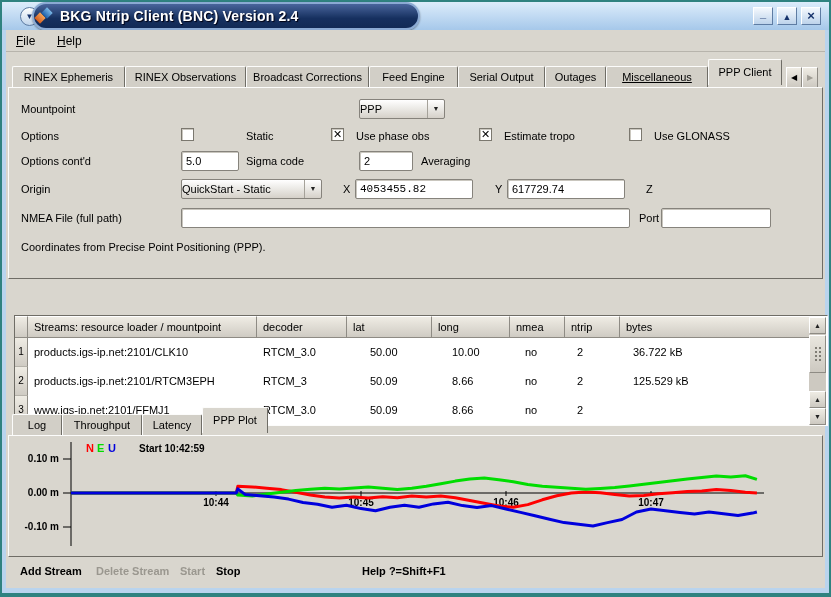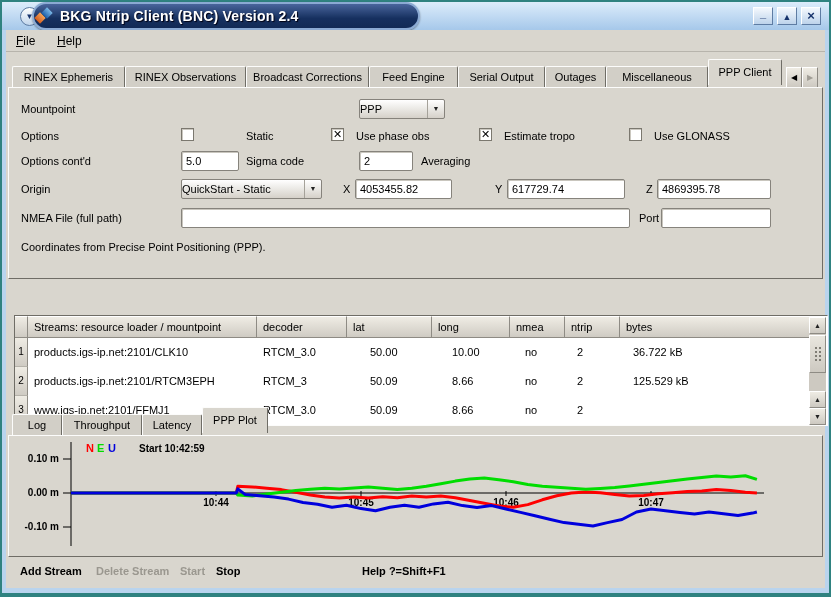--- a/index.html
+++ b/index.html
@@ -123,21 +123,21 @@
       <span class="menu-item" style="left:51px;"><u>H</u>elp</span>
     </div>
 
     <div class="tabbar" style="left:6px; top:32px; height:26px;">
       <div class="tab" style="width:113px;">RINEX Ephemeris</div>
       <div class="tab" style="width:121px;">RINEX Observations</div>
       <div class="tab" style="width:123px;">Broadcast Corrections</div>
       <div class="tab" style="width:89px;">Feed Engine</div>
       <div class="tab" style="width:87px;">Serial Output</div>
       <div class="tab" style="width:61px;">Outages</div>
-      <div class="tab" style="width:102px;">Miscellaneous</div>
+      <div class="tab" style="width:102px;text-decoration:underline;">Miscellaneous</div>
       <div class="tab active" style="width:74px;">PPP Client</div>
       <div style="width:4px;"></div>
       <div class="tab-scroll"><span>◀</span></div>
       <div class="tab-scroll disabled"><span>▶</span></div>
     </div>
 
     <div class="panel" style="left:2px; top:57px; width:815px; height:192px;">
 
       <span class="flabel" style="left:12px; top:15px;">Mountpoint</span>
       <div class="combo" style="left:350px; top:11px; width:86px;">
@@ -160,25 +160,24 @@
       <span class="flabel" style="left:237px; top:67px;">Sigma code</span>
       <input class="tinput" style="left: 350px; top: 63px; width: 54px;" value="2">
       <span class="flabel" style="left:412px; top:67px;">Averaging</span>
 
       <span class="flabel" style="left:12px; top:95px;">Origin</span>
       <div class="combo" style="left:172px; top:91px; width:141px;">
         <span class="val">QuickStart - Static</span>
         <span class="arrow">▼</span>
       </div>
       <span class="flabel" style="left:334px; top:95px;">X</span>
-      <input class="tinput" style="left: 346px; top: 91px; width: 97px;" value="4053455.82">
+      <input class="tinput" style="left: 346px; top: 91px; width: 118px; font-family: Liberation Mono, monospace;" value="4053455.82">
       <span class="flabel" style="left:486px; top:95px;">Y</span>
       <input class="tinput" style="left: 498px; top: 91px; width: 118px;" value="617729.74">
       <span class="flabel" style="left:637px; top:95px;">Z</span>
-      <input class="tinput" style="left: 648px; top: 91px; width: 114px;" value="4869395.78">
 
       <span class="flabel" style="left:12px; top:124px;">NMEA File (full path)</span>
       <input class="tinput" style="left: 172px; top: 120px; width: 449px;" value="">
       <span class="flabel" style="left:630px; top:124px;">Port</span>
       <input class="tinput" style="left: 652px; top: 120px; width: 110px;" value="">
 
       <span class="flabel" style="left:12px; top:153px;">Coordinates from Precise Point Positioning (PPP).</span>
     </div>
 
     <div class="stable">

